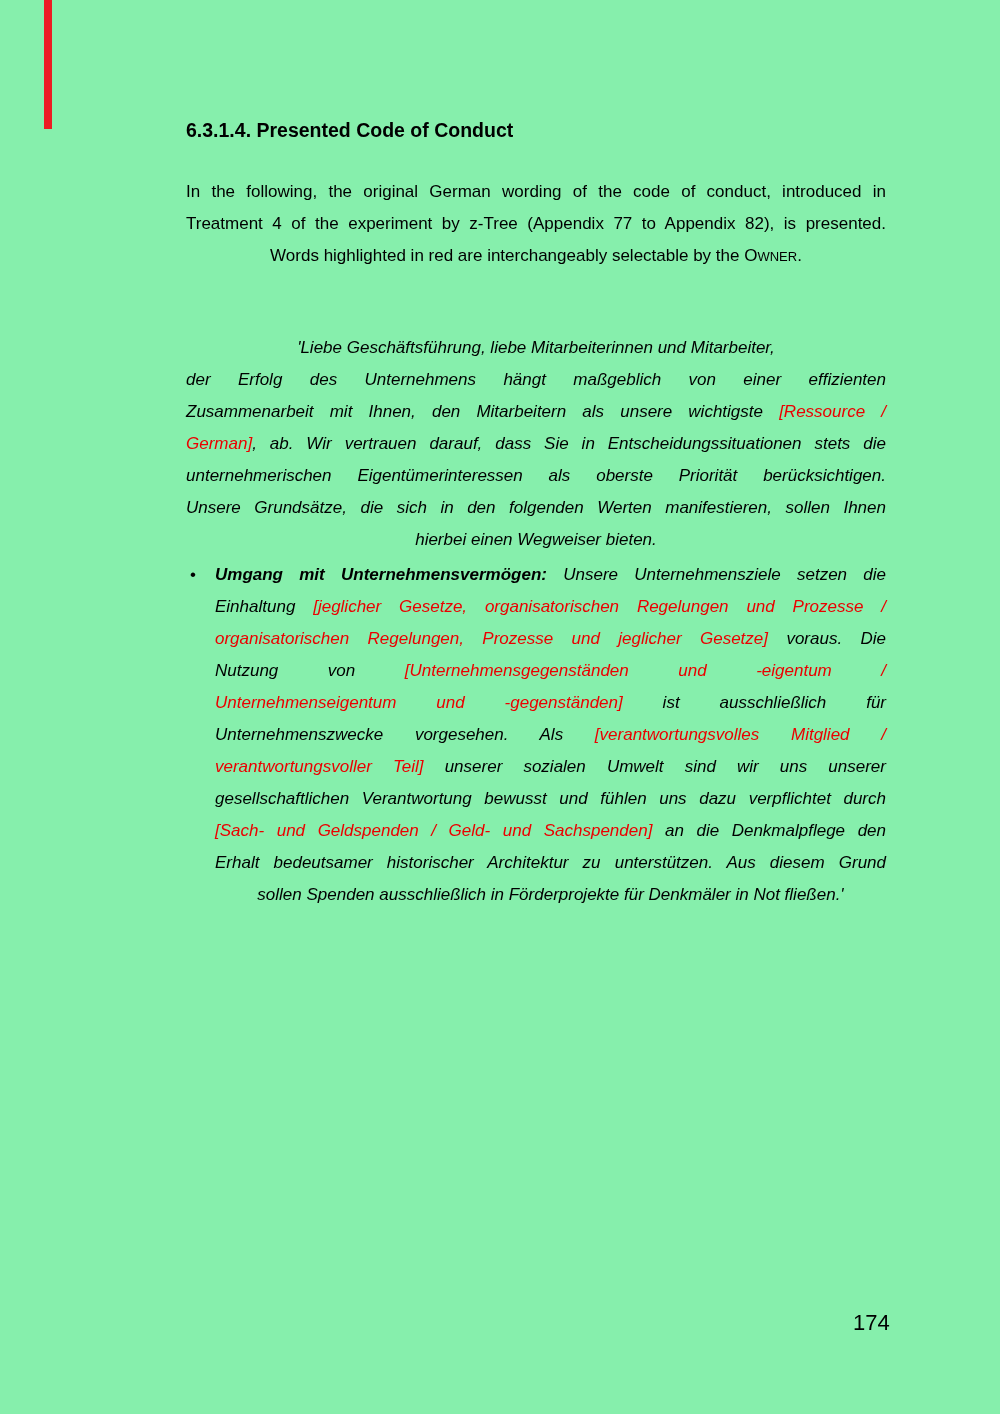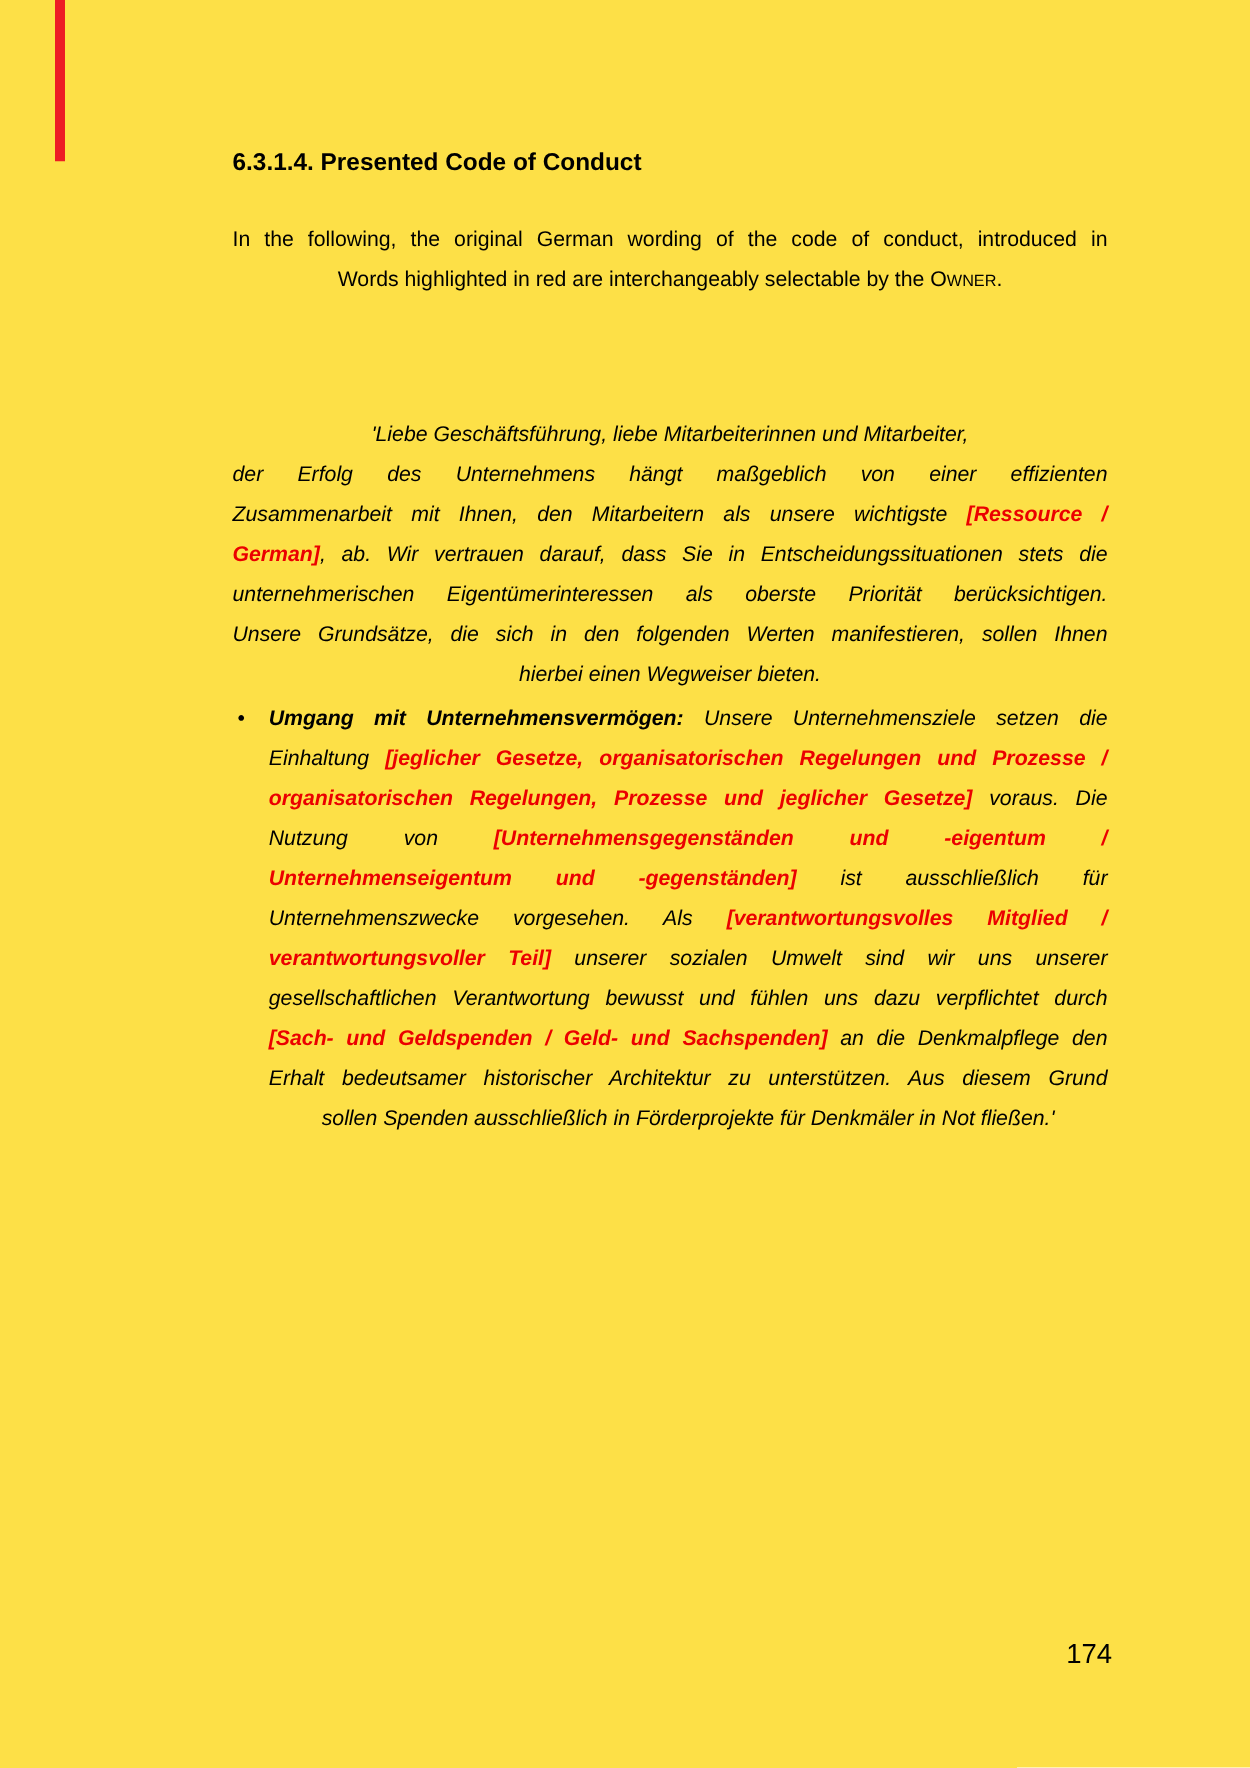--- a/index.html
+++ b/index.html
@@ -1,19 +1,19 @@
 <!DOCTYPE html>
 <html><head>
 <meta charset="utf-8">
 <style>
   html,body{margin:0;padding:0;background:#ffffff;}
   #page{
     position:relative;
     width:1000px;height:1414px;
-    background:#fde047;
+    background:#86efac;
     font-family:"Liberation Sans",sans-serif;
     color:#000000;
     overflow:hidden;
   }
   #red-marker{
     position:absolute;left:44px;top:0;width:8px;height:129px;
     background:#ed1c24;
   }
   #heading{
     position:absolute;left:186px;top:118px;width:700px;
@@ -27,38 +27,39 @@
   #intro{top:176px;}
   #quote{top:302px;font-style:italic;margin-top:30px;}
   #bullet-block{top:559px;font-style:italic;}
   #bullet-text{margin-left:29px;}
   #bullet-dot{
     position:absolute;left:4px;top:0;
     font-style:normal;font-size:17px;line-height:32px;
   }
   .tl{line-height:32px;min-height:32px;text-align:center;}
   .tl.j{text-align:justify;text-align-last:justify;}
-  .red{color:#eb0000;font-weight:bold;}
+  .red{color:#eb0000;}
   .bold{font-weight:bold;}
   .sc{font-size:13px;}
   #page-number{
     position:absolute;left:853px;top:1310px;
     font-size:22px;line-height:26px;
   }
 </style>
 </head>
 <body>
 
 <div id="page">
   <div id="red-marker"></div>
 
   <div id="heading">6.3.1.4. Presented Code of Conduct</div>
 
   <div id="intro" class="para">
       <div class="tl j"><span>In the following, the original German wording of the code of conduct, introduced in</span></div>
+      <div class="tl j"><span>Treatment 4 of the experiment by z-Tree (Appendix 77 to Appendix 82), is presented.</span></div>
       <div class="tl"><span>Words highlighted in red are interchangeably selectable by the O</span><span class="sc">WNER</span><span>.</span></div>
     </div>
 
   <div id="quote" class="para">
       <div class="tl"><span>'Liebe Geschäftsführung, liebe Mitarbeiterinnen und Mitarbeiter,</span></div>
       <div class="tl j"><span>der Erfolg des Unternehmens hängt maßgeblich von einer effizienten</span></div>
       <div class="tl j"><span>Zusammenarbeit mit Ihnen, den Mitarbeitern als unsere wichtigste </span><span class="red">[Ressource /</span></div>
       <div class="tl j"><span class="red">German]</span><span>, ab. Wir vertrauen darauf, dass Sie in Entscheidungssituationen stets die</span></div>
       <div class="tl j"><span>unternehmerischen Eigentümerinteressen als oberste Priorität berücksichtigen.</span></div>
       <div class="tl j"><span>Unsere Grundsätze, die sich in den folgenden Werten manifestieren, sollen Ihnen</span></div>

